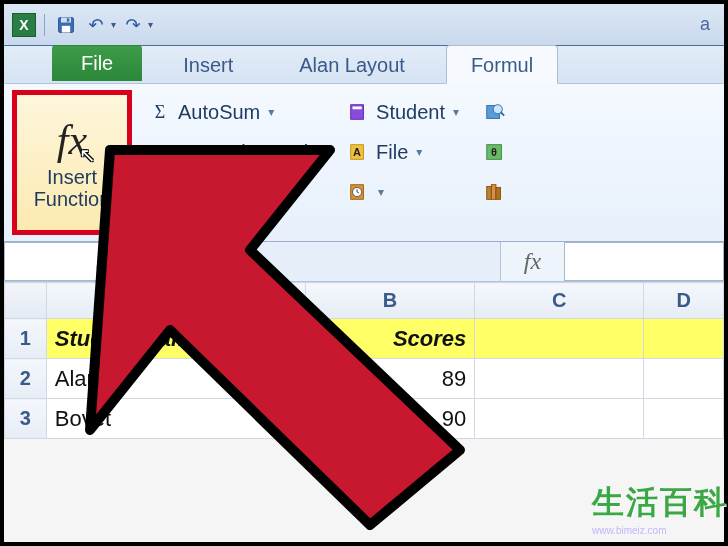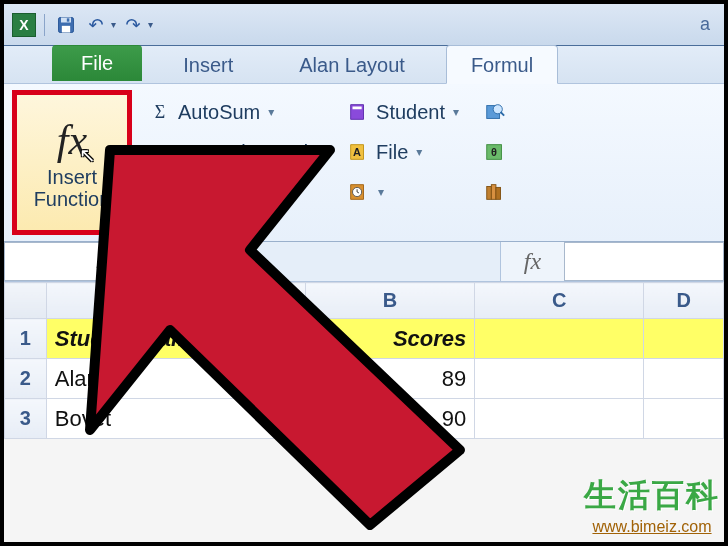--- a/index.html
+++ b/index.html
@@ -58,23 +58,23 @@
   .grid .num { text-align: right; }
   .colA { width: 260px; }
   .colB { width: 170px; }
   .colC { width: 170px; }
   .colD { width: 80px; }
 
   
   .big-arrow { position: absolute; top: 130px; left: 70px; width: 430px; height: 400px; pointer-events: none; }
 
   
-  .watermark { position: absolute; right: 8px; bottom: 10px; text-align: center; }
+  .watermark { position: absolute; right: 0; bottom: 10px; text-align: left; }
   .watermark .chinese { font-size: 32px; font-weight: bold; color: #3aa845; text-shadow: 1px 1px 0 #fff; letter-spacing: 2px; }
-  .watermark .url { font-size: 16px; color: #a16207; text-decoration: underline; }
+  .watermark .url { font-size: 10px; color: #c4b5fd; }
 </style>
 </head>
 <body>
 
 <div class="window">
 
   <div class="qat">
     <div class="excel-logo">X</div>
     <div class="divider"></div>
     <div class="qat-btn save-icon">

